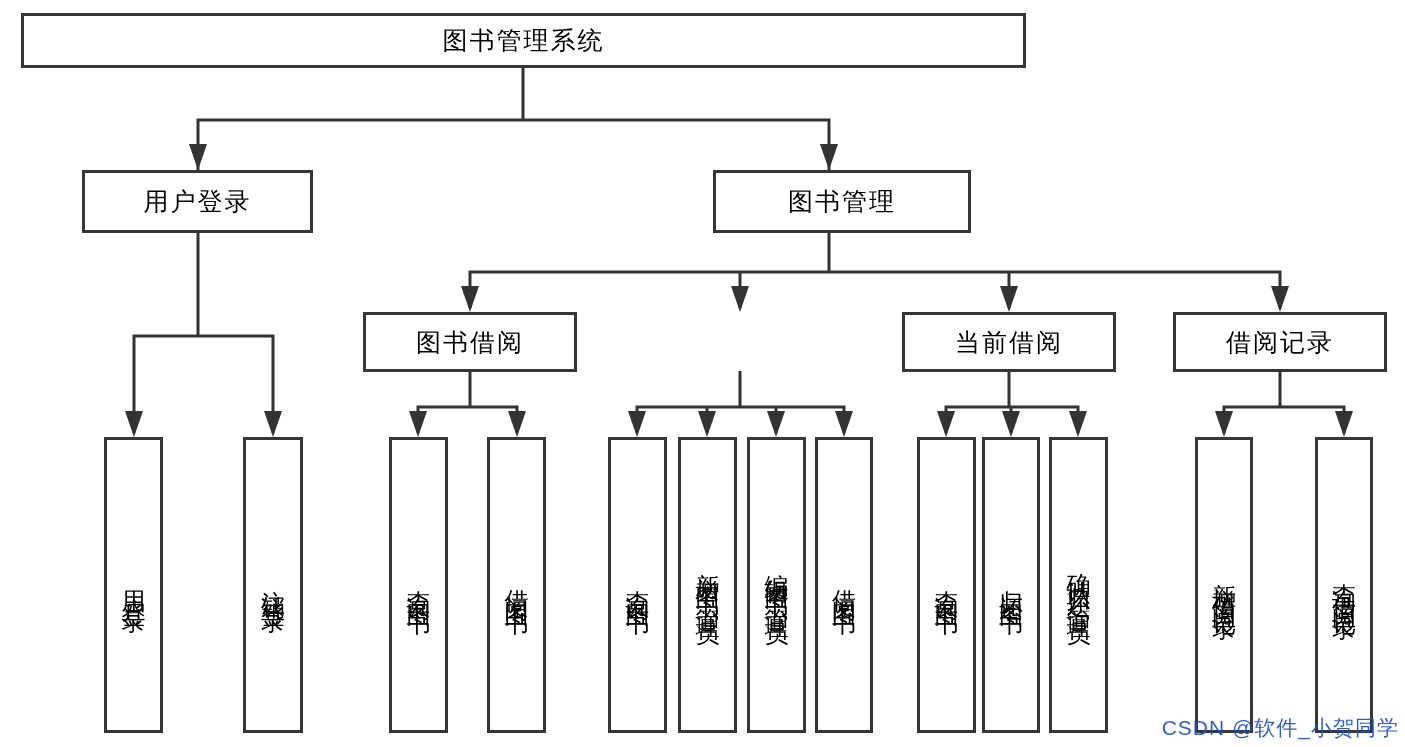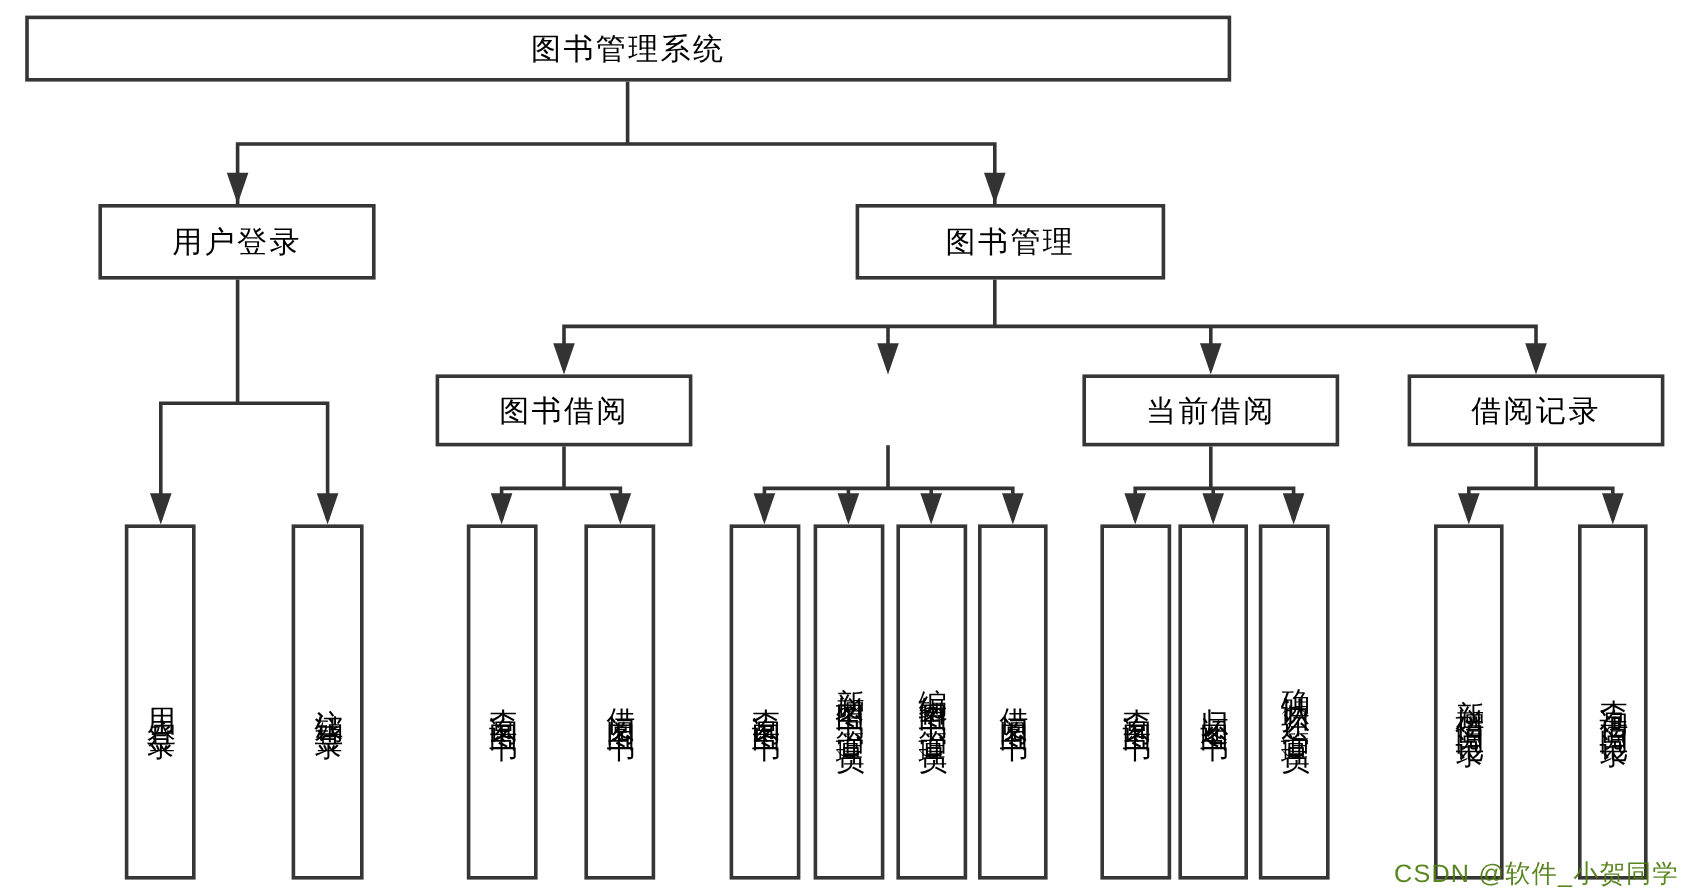--- a/index.html
+++ b/index.html
@@ -27,21 +27,21 @@
     writing-mode:vertical-rl;
     text-orientation:mixed;
     font-size:24px;
     letter-spacing:7px;
     line-height:1;
   }
   .watermark{
     position:absolute;
     right:6px;bottom:5px;
     font-size:21px;
-    color:#4d7c0f;
+    color:#1d4ed8;
     letter-spacing:1px;
     z-index:3;
     opacity:.92;
     white-space:nowrap;
   }
   path.cline{stroke:#333;stroke-width:3;fill:none;}
   polygon.ahead{fill:#333;stroke:none;}
 </style>
 </head>
 <body>

